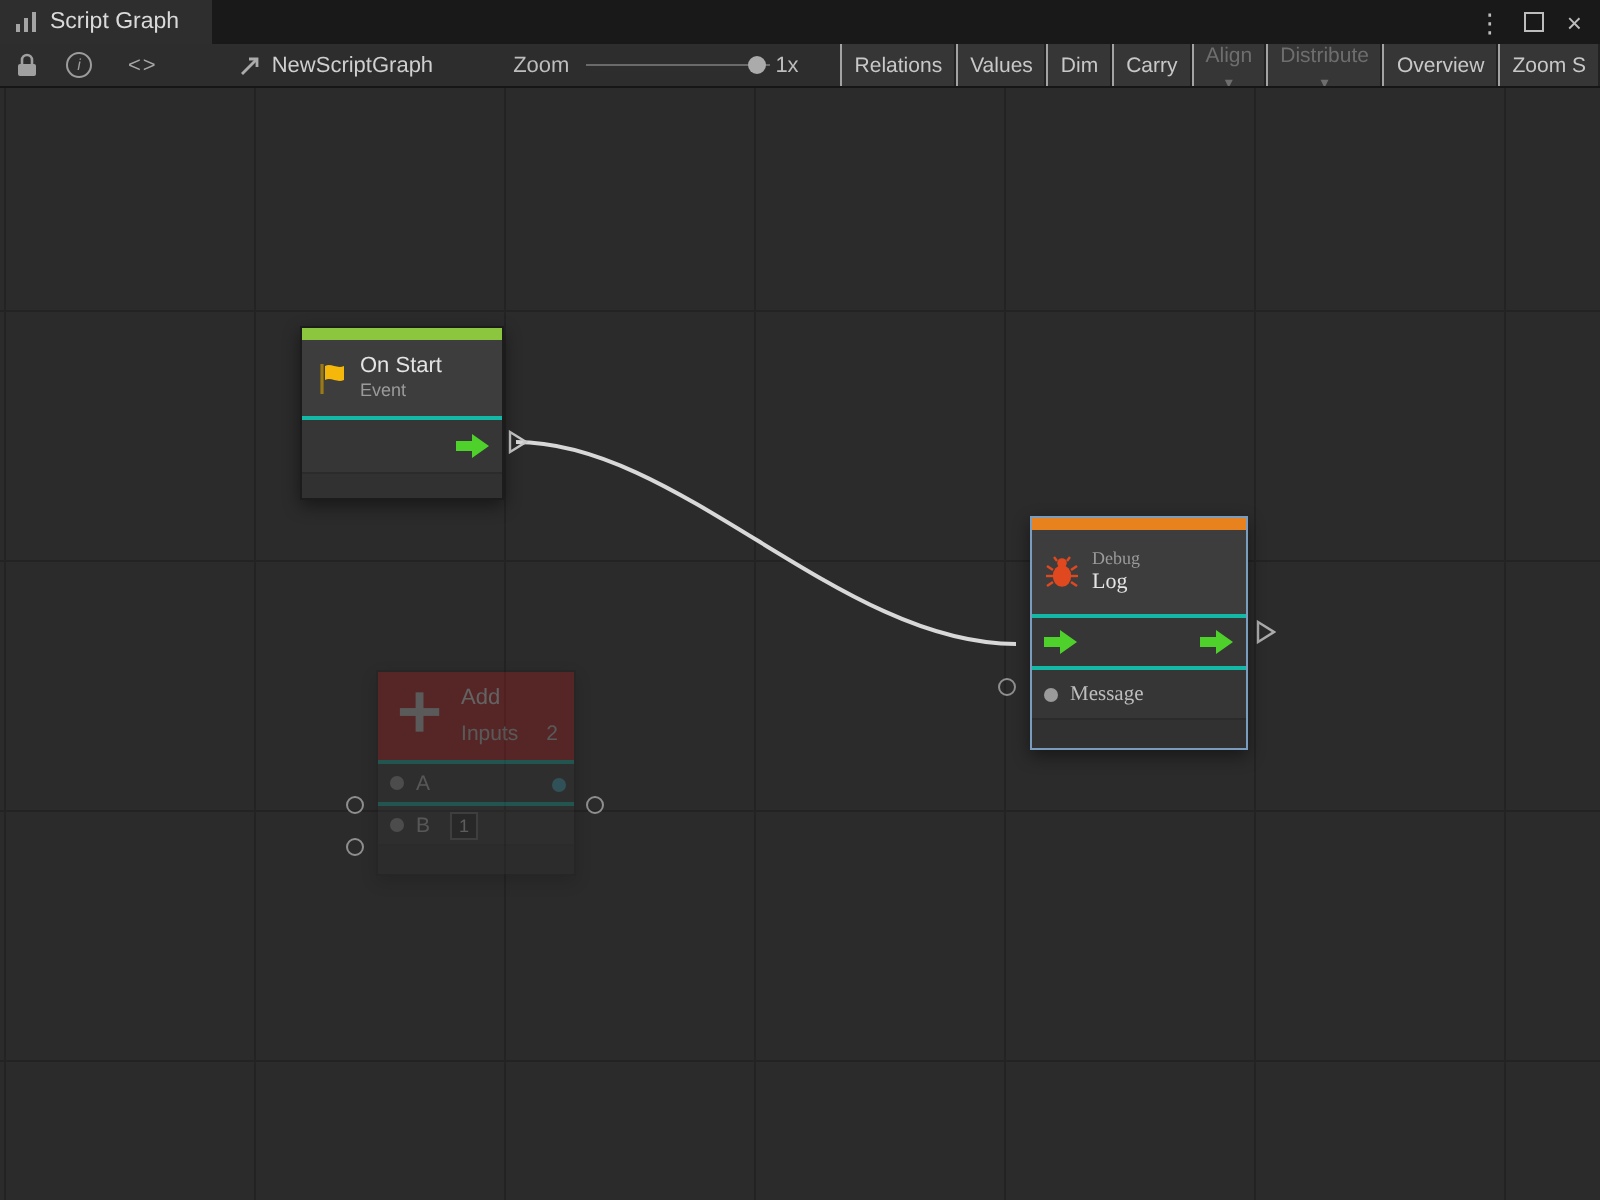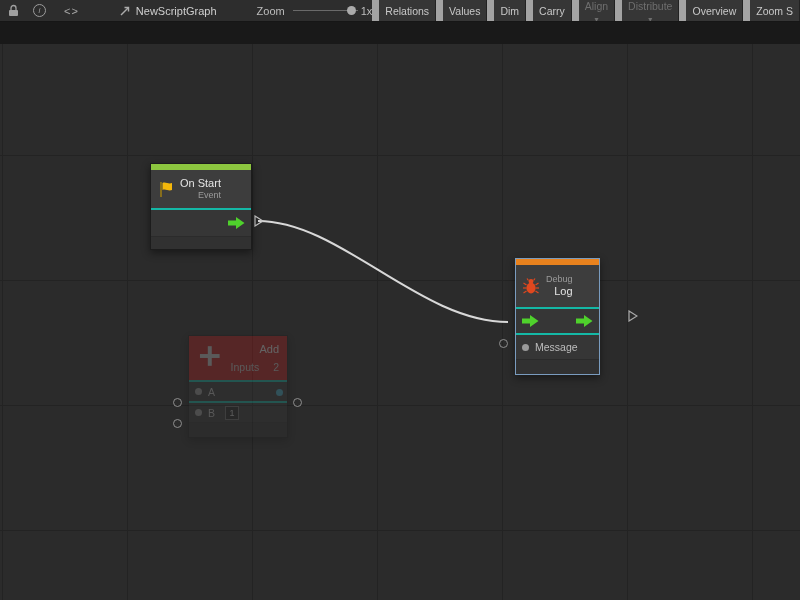--- a/index.html
+++ b/index.html
@@ -22,49 +22,49 @@
     font-size:8px;font-style:italic;display:flex;align-items:center;justify-content:center;}
   .code-glyph{color:#A8A8A8;font-size:11px;letter-spacing:1px;margin:0 14px 0 18px;}
   .graph-ref{display:flex;align-items:center;gap:5px;margin-left:26px;color:#CFCFCF;}
   .zoom-label{margin-left:40px;color:#BDBDBD;}
   .zoom-slider{position:relative;width:92px;height:13px;margin-left:8px;}
   .zoom-track{position:absolute;left:0;right:0;top:6px;height:1px;background:#6A6A6A;}
   .zoom-knob{position:absolute;top:2px;right:2px;width:9px;height:9px;border-radius:50%;background:#ABABAB;}
   .zoom-value{margin-left:3px;color:#BDBDBD;}
   .tb-buttons{display:flex;height:100%;margin-left:auto;align-items:stretch;}
   .tb-btn{display:flex;align-items:center;gap:4px;padding:0 6px;background:#363636;
-    border:none;border-left:7px solid #a3a3a3;border-right:1px solid #222;
+    border:none;border-left:1px solid #a3a3a3;border-right:1px solid #222;
     color:#C8C8C8;font-size:10.5px;font-family:inherit;white-space:nowrap;cursor:default;}
   .tb-btn.disabled{color:#6E6E6E;flex-direction:column;}
   .caret{font-size:8px;line-height:1;}
 
   
   .canvas{position:absolute;left:0;top:44px;width:800px;height:556px;background-color:#2B2B2B;
     background-image:linear-gradient(to right,#232323 1px,transparent 1px),
                      linear-gradient(to bottom,#232323 1px,transparent 1px);
     background-size:125px 125px,125px 125px;background-position:2px 0,0 111px;}
   .wires{position:absolute;left:0;top:0;pointer-events:none;}
 
   .node{position:absolute;background:#383838;border:1px solid #1C1C1C;
-    box-shadow:0 3px 8px rgba(0,0,0,.45);box-sizing:border-box;text-align:right;}
+    box-shadow:0 3px 8px rgba(0,0,0,.45);box-sizing:border-box;}
   .accent{height:6px;}
   .node-header{display:flex;align-items:center;gap:6px;padding:4px 8px 4px 6px;background:#3D3D3D;box-sizing:border-box;}
   .node-title{font-size:11px;color:#E4E4E4;line-height:13px;}
   .node-sub{font-size:9px;color:#9B9B9B;line-height:11px;}
   .port-row{position:relative;display:flex;align-items:center;gap:6px;padding:0 6px;
     border-top:2px solid #14b8a6;background:#363636;box-sizing:border-box;}
   .node-footer{height:12px;background:#313131;border-top:1px solid #2B2B2B;}
   .pdot{width:7px;height:7px;border-radius:50%;background:#9A9A9A;flex:0 0 auto;}
   .port-label{font-size:10.5px;color:#BDBDBD;}
 
   .onstart{left:150px;top:119px;width:102px;}
   .onstart .node-header{min-height:38px;}
   .onstart .port-row{height:28px;justify-content:flex-end;}
 
-  .debug{left:515px;top:214px;width:85px;border-width:1px;border-style:solid;}
+  .debug{left:515px;top:214px;width:109px;border-width:1px;border-style:solid;font-family:Liberation Serif, serif;}
   .debug .node-header{min-height:42px;}
   .debug .port-row.flow{height:26px;justify-content:space-between;}
   .debug .port-row.msg{height:26px;}
   .debug .node-footer{height:14px;}
 
   .ghost{left:188px;top:291px;width:100px;opacity:.3;}
   .ghost-header{display:flex;gap:8px;padding:7px 8px;background:#b91c1c;}
   .ghost-col{display:flex;flex-direction:column;gap:6px;}
   .ghost-title{font-size:11px;color:#E4E4E4;}
   .inputs-row{display:flex;gap:14px;font-size:10.5px;color:#C4C4C4;}
@@ -75,20 +75,35 @@
   .ghost .node-footer{height:14px;}
 
   .hollow-circle{position:absolute;width:7px;height:7px;border:1px solid #8F8F8F;border-radius:50%;}
   .hollow-tri{position:absolute;}
 </style>
 </head>
 <body>
 
 <div class="window">
 
+  <div class="titlebar">
+    <div class="tab">
+      <svg width="12" height="12" viewBox="0 0 12 12">
+        <rect x="1" y="7" width="2" height="4" fill="#A4A4A4"></rect>
+        <rect x="5" y="4" width="2" height="7" fill="#A4A4A4"></rect>
+        <rect x="9" y="1" width="2" height="10" fill="#A4A4A4"></rect>
+      </svg>
+      <span>Script Graph</span>
+    </div>
+    <div class="titlebar-controls">
+      <span class="tb-glyph">⋮</span>
+      <span class="square-glyph"></span>
+      <span class="tb-glyph">×</span>
+    </div>
+  </div>
 
   <div class="toolbar">
     <span class="icon-btn">
       <svg width="11" height="13" viewBox="0 0 11 13">
         <path d="M3 6 V4 a2.5 2.5 0 0 1 5 0 V6" fill="none" stroke="#A0A0A0" stroke-width="1.3"></path>
         <rect x="1" y="6" width="9" height="6" rx="1" fill="#A0A0A0"></rect>
       </svg>
     </span>
     <span class="icon-btn" style="margin-right:0;">
       <span class="info-circle">i</span>

